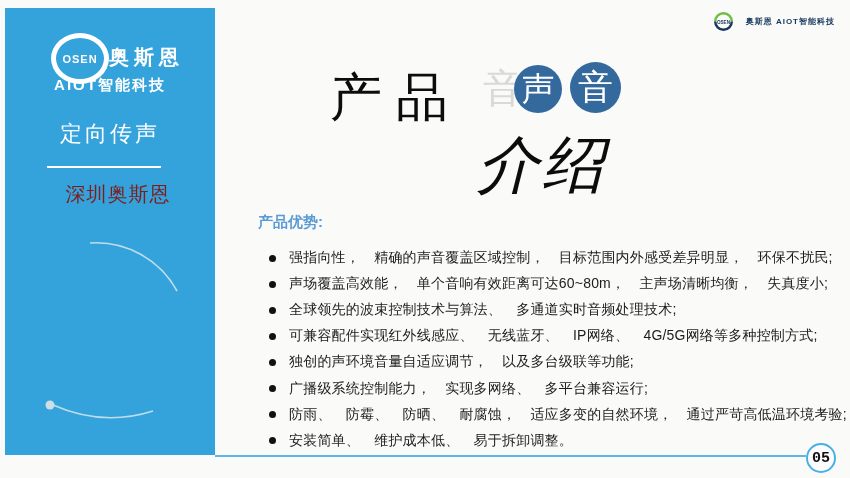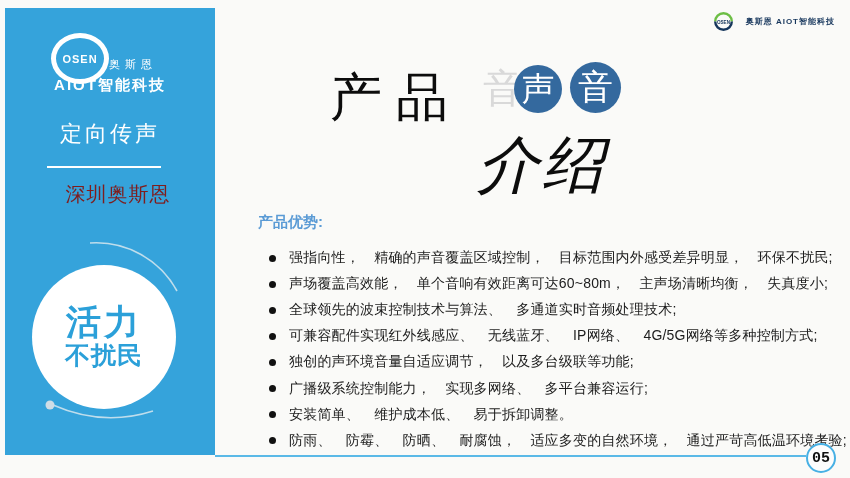--- a/index.html
+++ b/index.html
@@ -4,21 +4,21 @@
 <style>
   html,body{margin:0;padding:0;background:#e8e8e8;}
   .slide{
     position:relative;width:850px;height:478px;overflow:hidden;
     background:#fafaf8;font-family:"Liberation Sans","DejaVu Sans",sans-serif;
   }
   
   .sidebar{position:absolute;left:5px;top:8px;width:210px;height:447px;background:#35a3db;}
   .logo-ring{position:absolute;left:46px;top:25px;width:48px;height:41px;border:5px solid #fff;border-radius:50%;display:flex;align-items:center;justify-content:center;}
   .logo-ring span{color:#fff;font-size:11px;font-weight:700;letter-spacing:1px;}
-  .logo-brand{position:absolute;left:104px;top:49px;color:#fff;font-size:11px;font-weight:400;letter-spacing:5px;}
+  .logo-brand{position:absolute;left:104px;top:36px;color:#fff;font-size:20px;font-weight:700;letter-spacing:5px;}
   .logo-sub{position:absolute;left:0;top:68px;width:100%;text-align:center;color:#fff;font-size:15px;font-weight:700;letter-spacing:2px;}
   .tagline{position:absolute;left:0;top:111px;width:100%;text-align:center;color:#fff;font-size:22px;letter-spacing:3px;}
   .divider{position:absolute;left:42px;top:158px;width:114px;height:2px;background:#fff;}
   .company{position:absolute;left:8px;top:173px;width:100%;text-align:center;color:#7f1d1d;font-size:20px;letter-spacing:1px;}
   .big-circle{position:absolute;left:27px;top:257px;width:144px;height:144px;background:#fff;border-radius:50%;
     display:flex;flex-direction:column;align-items:center;justify-content:center;}
   .vitality{color:#2ba0d9;font-size:35px;font-weight:700;letter-spacing:3px;line-height:1.05;}
   .no-disturb{color:#2ba0d9;font-size:25px;font-weight:700;letter-spacing:1px;line-height:1.2;}
   .arc-deco{position:absolute;left:0;top:225px;pointer-events:none;}
   
@@ -56,24 +56,20 @@
     <div class="tagline">定向传声</div>
     <div class="divider"></div>
     <div class="company">深圳奥斯恩</div>
 
     <svg class="arc-deco" width="210" height="210" viewBox="0 0 210 210">
       <path d="M 85 10 A 92 92 0 0 1 172 58" fill="none" stroke="#d7e7ef" stroke-width="1.6" opacity="0.85"></path>
       <path d="M 48 172 Q 98 194 148 178" fill="none" stroke="#d7e7ef" stroke-width="1.6" opacity="0.85"></path>
       <circle cx="45" cy="172" r="4.5" fill="#cfdde6"></circle>
     </svg>
 
-    <div class="big-circle">
-      <div class="vitality">活力</div>
-      <div class="no-disturb">不扰民</div>
-    </div>
   </div>
 
   <div class="corner-logo">
     <svg width="21" height="21" viewBox="0 0 21 21">
       <path d="M 2.2 10.5 A 8.3 8.3 0 0 1 18.8 10.5" fill="none" stroke="#6cbe45" stroke-width="2.4"></path>
       <path d="M 18.8 10.5 A 8.3 8.3 0 0 1 2.2 10.5" fill="none" stroke="#16365c" stroke-width="2.4"></path>
       <text x="10.5" y="12.6" text-anchor="middle" font-size="4.6" font-weight="bold" fill="#16365c">OSEN</text>
     </svg>
     <span class="corner-label">奥斯恩 AIOT智能科技</span>
   </div>
@@ -105,24 +101,24 @@
     <li>
       <span class="bullet-dot"></span>
       <span class="bullet-text">独创的声环境音量自适应调节，　以及多台级联等功能;</span>
     </li>
     <li>
       <span class="bullet-dot"></span>
       <span class="bullet-text">广播级系统控制能力，　实现多网络、　多平台兼容运行;</span>
     </li>
     <li>
       <span class="bullet-dot"></span>
-      <span class="bullet-text">安装简单、　维护成本低、　易于拆卸调整。</span>
+      <span class="bullet-text">防雨、　防霉、　防晒、　耐腐蚀，　适应多变的自然环境，　通过严苛高低温环境考验;</span>
     </li>
     <li>
       <span class="bullet-dot"></span>
-      <span class="bullet-text">防雨、　防霉、　防晒、　耐腐蚀，　适应多变的自然环境，　通过严苛高低温环境考验;</span>
+      <span class="bullet-text">安装简单、　维护成本低、　易于拆卸调整。</span>
     </li>
   </ul>
 
   <div class="footer-line"></div>
   <div class="page-badge">05</div>
 
 </div>
 
 </body></html>

